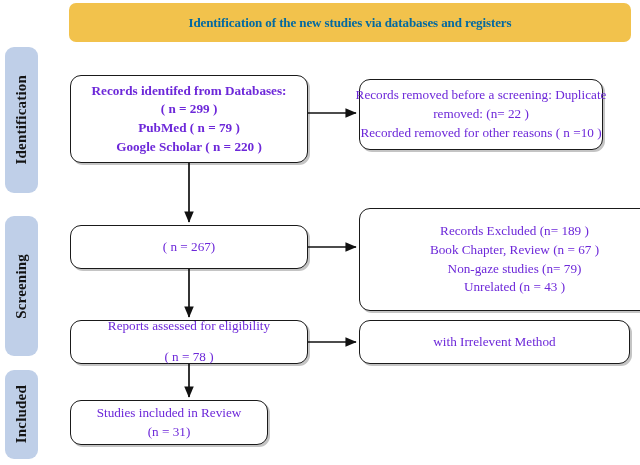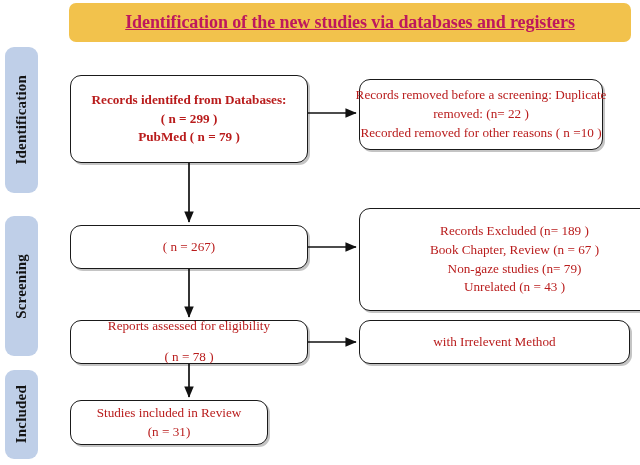--- a/index.html
+++ b/index.html
@@ -26,26 +26,25 @@
     top: 3px;
     width: 562px;
     height: 39px;
     background: #F2C24C;
     border-radius: 7px;
     display: flex;
     align-items: center;
     justify-content: center;
   }
   .header-banner .title {
-    font-size: 18px;
+    font-size: 13px;
     font-weight: bold;
-    color: #be185d;
+    color: #0369a1;
     letter-spacing: -0.1px;
     white-space: nowrap;
-    text-decoration: underline;
   }
 
   
   .stage {
     position: absolute;
     left: 5px;
     width: 33px;
     background: #BFCFE8;
     border-radius: 9px;
     display: flex;
@@ -74,21 +73,21 @@
     border-radius: 11px;
     display: flex;
     flex-direction: column;
     align-items: center;
     justify-content: center;
     box-shadow: 2px 2px 0 rgba(60,60,60,0.30);
     padding: 2px 6px;
   }
   .box .line {
     font-size: 13.2px;
-    color: #b91c1c;
+    color: #6d28d9;
     line-height: 1.42;
     text-align: center;
     white-space: nowrap;
   }
   .box.bold .line { font-weight: bold; }
 
   #box-records-identified  { left: 70px;  top: 75px;  width: 238px; height: 88px; }
   #box-records-removed     { left: 359px; top: 79px;  width: 244px; height: 71px; }
   #box-record-screened     { left: 70px;  top: 225px; width: 238px; height: 44px; }
   #box-records-excluded    { left: 359px; top: 196px; width: 311px; height: 103px; margin-top: 12px; }
@@ -119,20 +118,21 @@
     <span class="stage-text">Screening</span>
   </div>
   <div class="stage" id="stage-included">
     <span class="stage-text">Included</span>
   </div>
 
   <div class="box bold" id="box-records-identified">
     <div class="line">Records identifed from Databases:</div>
     <div class="line">( n = 299 )</div>
     <div class="line">PubMed ( n = 79 )</div>
+    <div class="line">Google Scholar ( n = 220 )</div>
   </div>
 
   <div class="box" id="box-records-removed">
     <div class="line">Records removed before a screening: Duplicate</div>
     <div class="line">removed: (n= 22 )</div>
     <div class="line">Recorded removed for other reasons ( n =10 )</div>
   </div>
 
   <div class="box" id="box-record-screened">
     <div class="line">( n =  267)</div>

